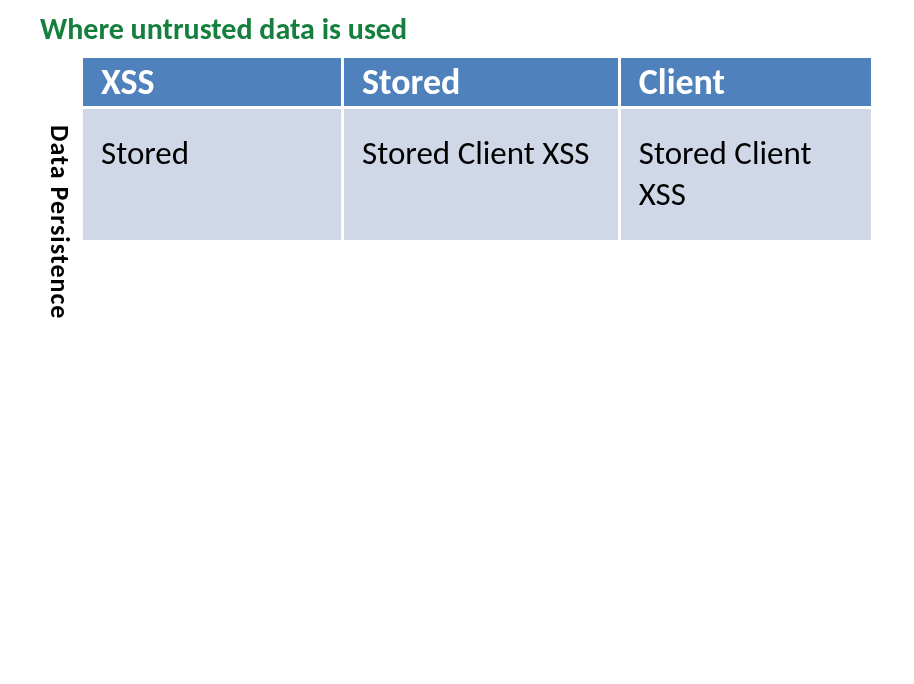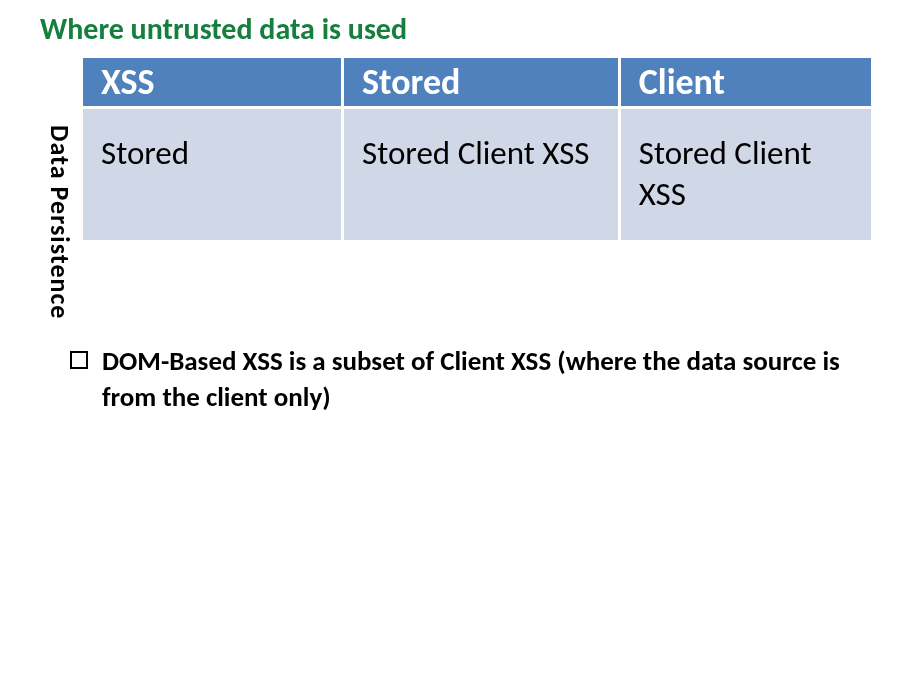--- a/index.html
+++ b/index.html
@@ -114,17 +114,13 @@
           <td>Stored</td>
           <td>Stored Client XSS</td>
           <td>Stored Client XSS</td>
         </tr>
       </tbody>
     </table>
   </div>
 </div>
 
 <div class="notes">
-  <div class="note-item">
-    <span class="note-bullet"></span>
-    <span class="note-text">DOM-Based XSS is a subset of Client XSS (where the data source is from the client only)</span>
-  </div>
 </div>
 
 </body></html>

